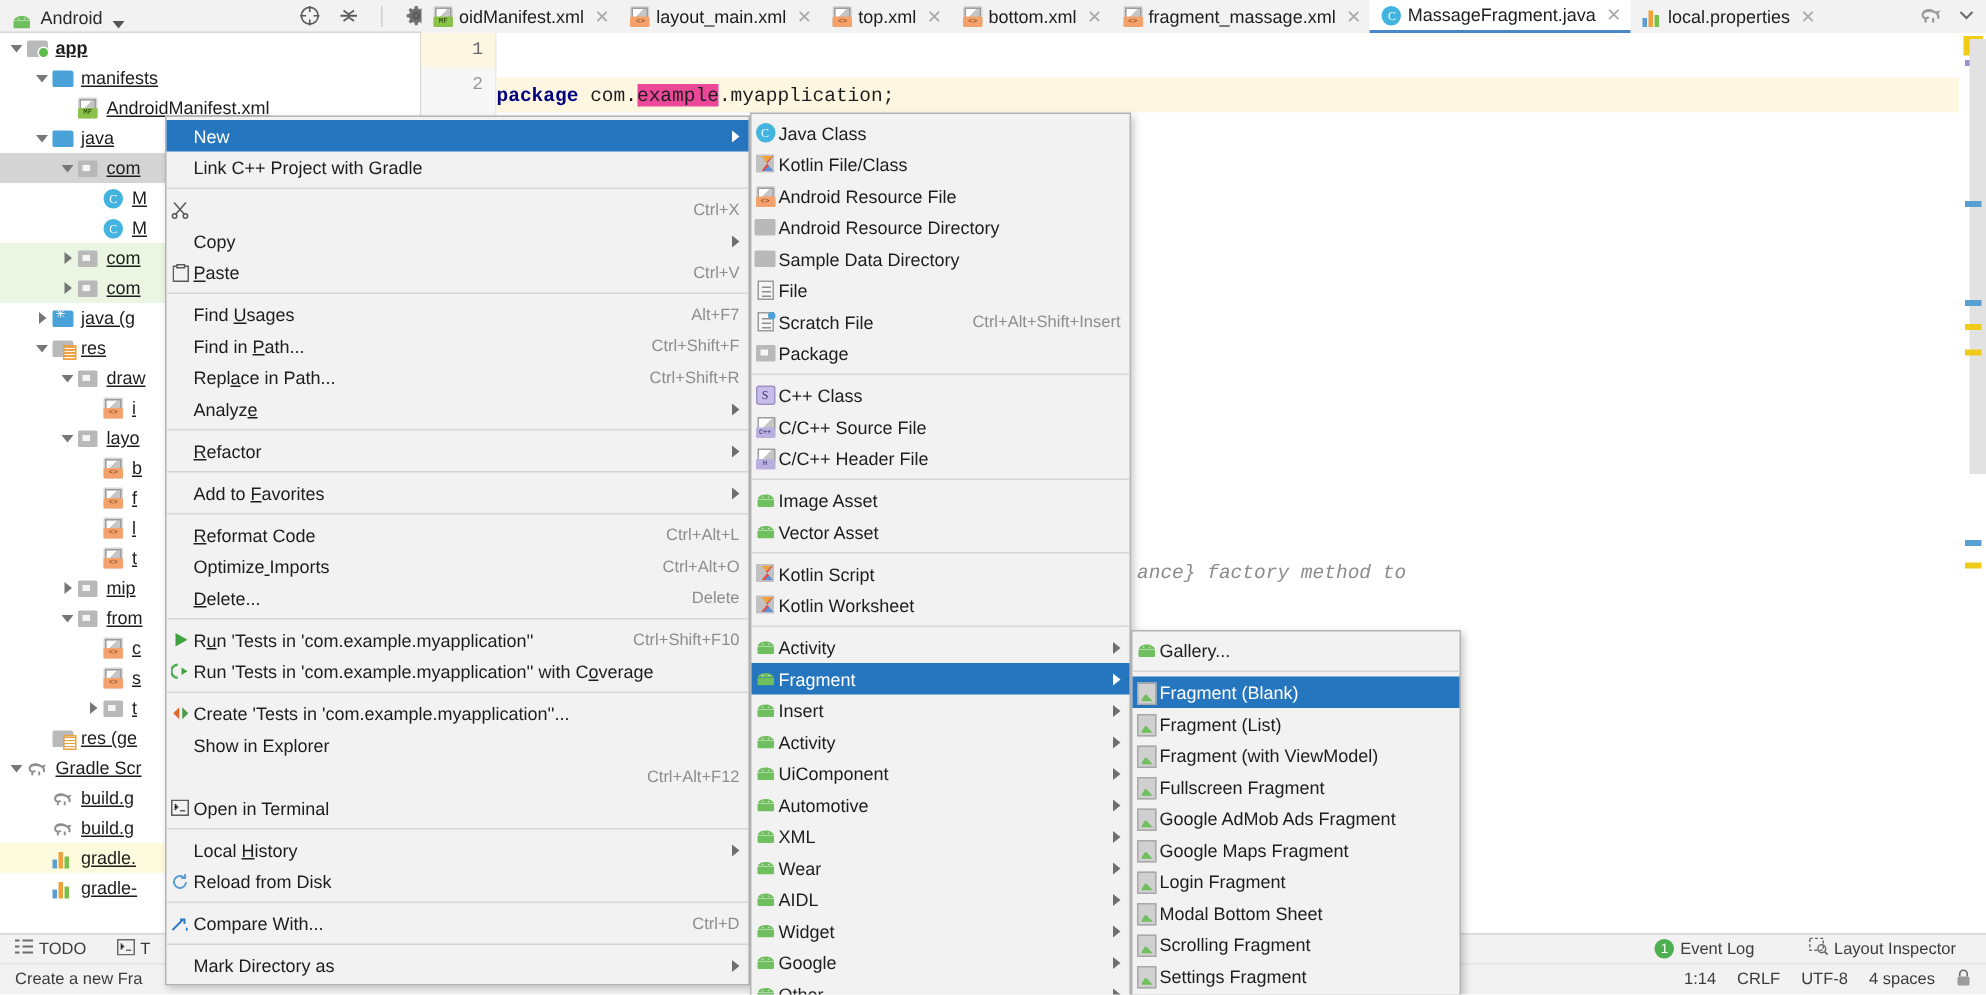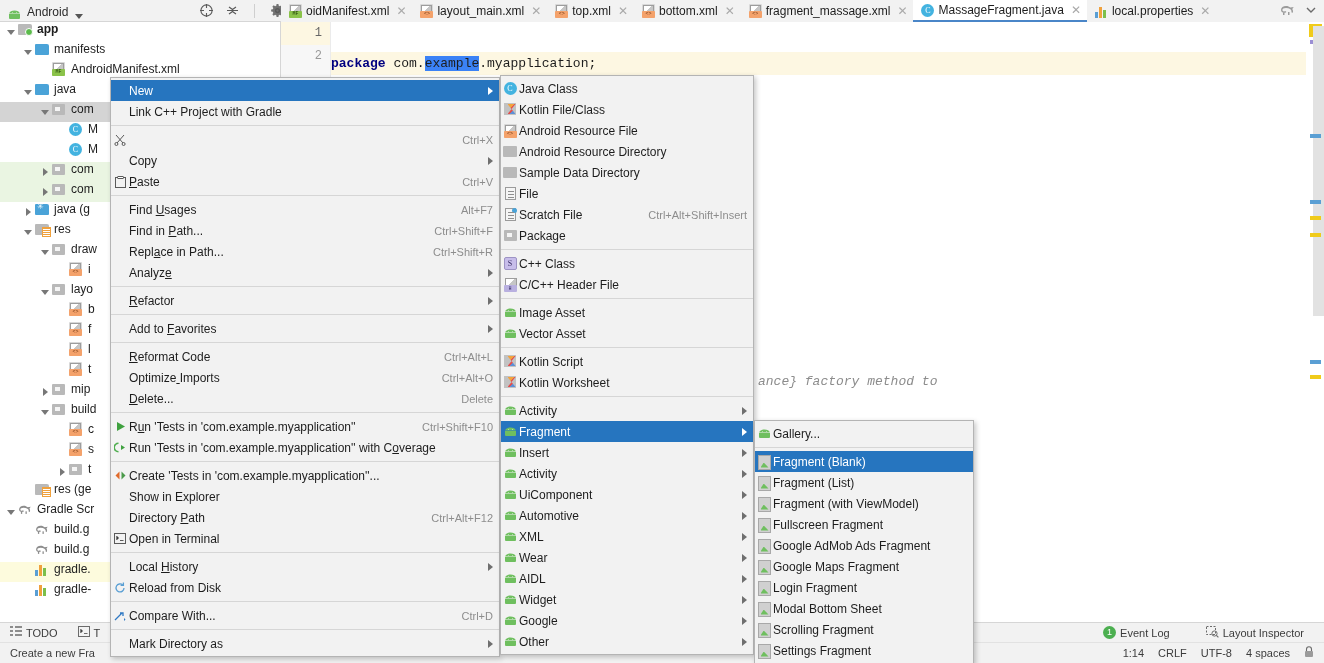--- a/index.html
+++ b/index.html
@@ -77,21 +77,21 @@
 
   .tabs-right { margin-left:auto; display:flex; align-items:center; gap:8px; padding:0 6px; }
 
   
   .sidebar {
     position: absolute; left: 0; top: 22px; width: 281px; bottom: 41px;
     background: #ffffff; border-right: 1px solid #d6d6d6;
     overflow: hidden; font-size: 12px;
   }
   .tree-row {
-    display: flex; height: 20px; padding-left: 4px; white-space: nowrap;
+    display: flex; align-items: center; height: 20px; padding-left: 4px; white-space: nowrap; text-decoration: underline;
   }
   .tree-row.sel-grey { background: #d4d4d4; }
   .tree-row.sel-green { background: #eaf5e2; }
   .tree-row.sel-yellow { background: #fdfbdd; }
   .tw { width: 14px; flex: 0 0 14px; display:flex; align-items:center; justify-content:center; }
   .tri-dn { width:0;height:0;border-left:4px solid transparent;border-right:4px solid transparent;border-top:5px solid #777; }
   .tri-rt { width:0;height:0;border-top:4px solid transparent;border-bottom:4px solid transparent;border-left:5px solid #777; }
   .nodeicon { width:15px; flex:0 0 15px; height:14px; margin-right:4px; position:relative; }
   .folder { width:14px;height:11px;background:#4aa3d8;border-radius:1px 2px 1px 1px; position:absolute; top:2px;}
   .folder.app { background:#b9b9b9; }
@@ -120,21 +120,21 @@
   .code {
     position:absolute; left:50px; top:0; right:18px; bottom:0;
     font-family:"Liberation Mono", monospace; font-size:13px;
     white-space:pre; padding-top:0;
   }
   .code .cl { height:23px; line-height:23px; }
   .code .cl.cur { background:#fdf7e2; }
   .kw { color:#000080; font-weight:bold; }
   .cmt { color:#8c8c8c; font-style:italic; }
   .ident { color:#1d1d1d; }
-  .hl-word { background:#3b82f6; }
+  .hl-word { background:#ec4899; }
   .marker-bar {
     position:absolute; right:0; top:0; width:18px; bottom:0; background:#ffffff;
   }
   .mk { position:absolute; right:3px; width:11px; height:4px; }
   .mk.blue { background:#5a9fd4; }
   .mk.yellow { background:#f0cb1a; }
   .mk.purple { background:#9b8fd4; }
   .scroll-thumb { position:absolute; right:0; top:4px; width:11px; height:290px; background:#e2e2e2; }
   .scroll-top-box { position:absolute; right:2px; top:2px; width:13px; height:13px; background:#f0cb1a; }
 
@@ -491,21 +491,21 @@
           <span class="tree-label">mip</span>
         </div>
         <div class="tree-row">
           <span style="display:inline-block;width:34px"></span>
           <span class="tw">
             <span class="tri-dn"></span>
           </span>
           <span class="nodeicon">
             <span class="pkgico" style="position:absolute;top:2px"></span>
           </span>
-          <span class="tree-label">build</span>
+          <span class="tree-label">from</span>
         </div>
         <div class="tree-row">
           <span style="display:inline-block;width:51px"></span>
           <span class="tw"></span>
           <span class="nodeicon">
             <span class="ficon ic-xml" style="position:absolute;top:0"></span>
           </span>
           <span class="tree-label">c</span>
         </div>
         <div class="tree-row">
@@ -749,21 +749,20 @@
           </svg>
         </span>
         <span class="mlabel">Create 'Tests in 'com.example.myapplication''...</span>
       </div>
       <div class="mi">
         <span class="mico"></span>
         <span class="mlabel">Show in Explorer</span>
       </div>
       <div class="mi">
         <span class="mico"></span>
-        <span class="mlabel">Directory <u>P</u>ath</span>
         <span class="mkey">Ctrl+Alt+F12</span>
       </div>
       <div class="mi">
         <span class="mico">
           <svg width="12" height="11" viewBox="0 0 12 11">
             <rect x=".5" y=".5" width="11" height="10" fill="none" stroke="#5a5a5a"></rect>
             <path d="M2.5 3l2 2-2 2M6 7.5h3.5" stroke="#5a5a5a" stroke-width="1"></path>
           </svg>
         </span>
         <span class="mlabel">Open in Terminal</span>
@@ -853,20 +852,26 @@
           <span class="pkgico"></span>
         </span>
         <span class="mlabel">Package</span>
       </div>
       <div class="msep"></div>
       <div class="mi">
         <span class="mico">
           <span class="cppclass">S</span>
         </span>
         <span class="mlabel">C++ Class</span>
+      </div>
+      <div class="mi">
+        <span class="mico">
+          <span class="cpp src"></span>
+        </span>
+        <span class="mlabel">C/C++ Source File</span>
       </div>
       <div class="mi">
         <span class="mico">
           <span class="cpp hdr"></span>
         </span>
         <span class="mlabel">C/C++ Header File</span>
       </div>
       <div class="msep"></div>
       <div class="mi">
         <span class="mico">

